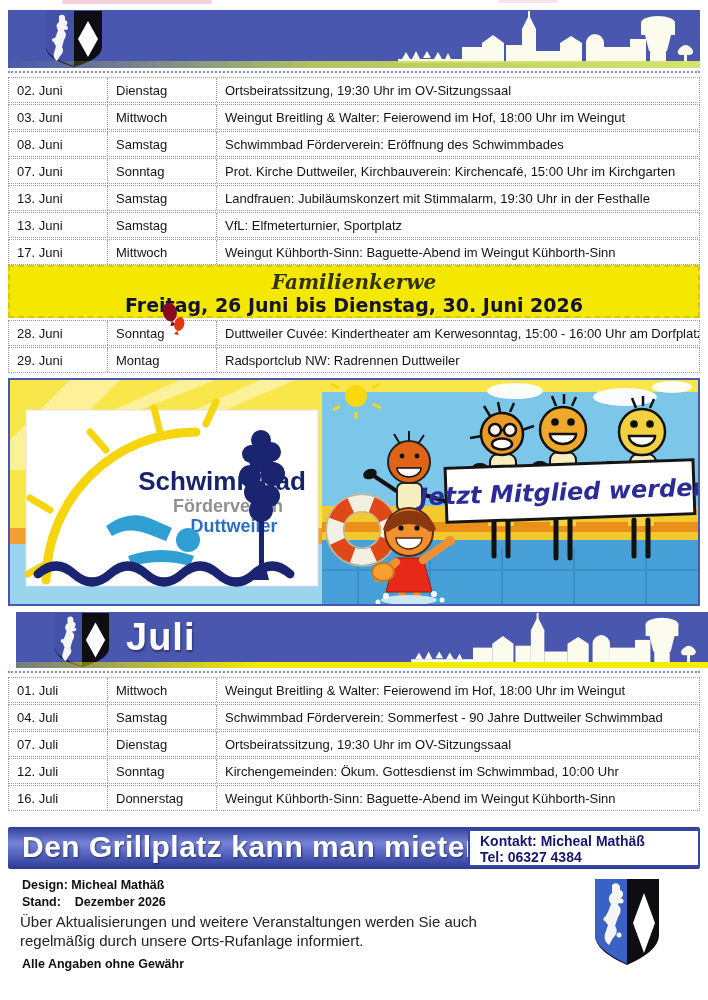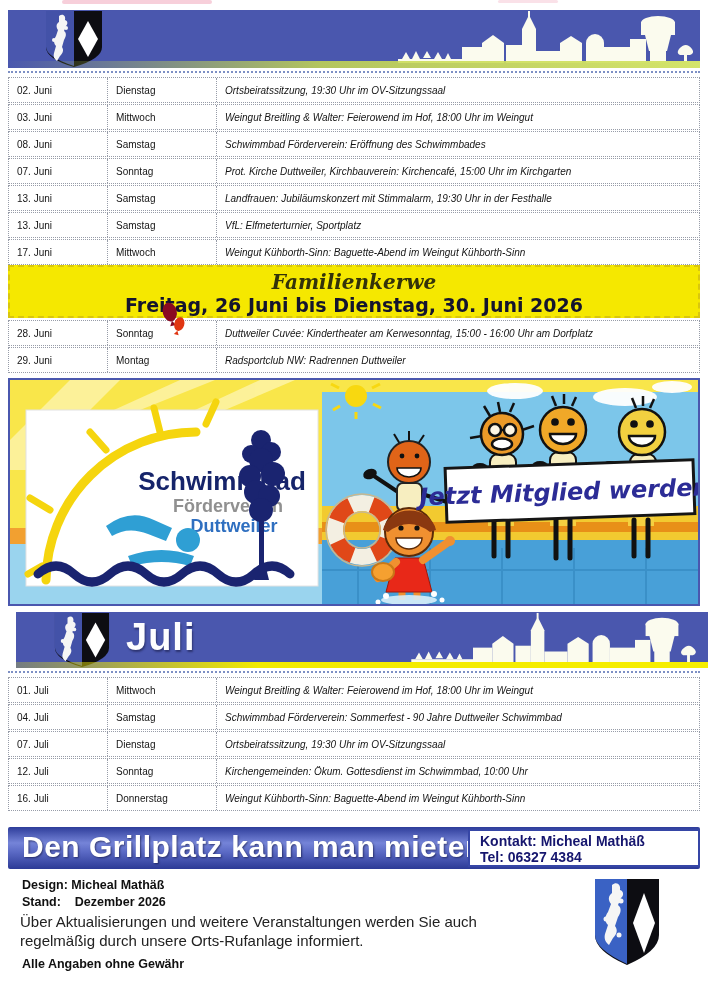--- a/index.html
+++ b/index.html
@@ -14,24 +14,24 @@
   .band-june{background:linear-gradient(to right, rgba(198,216,80,0) 0%, rgba(198,216,80,.85) 45%, #d4e46a 100%);}
   .band-july{background:linear-gradient(to right, rgba(242,234,0,.25) 0%, #f2ea00 35%, #f6ee00 100%);height:6px;}
   .bar-shield{position:absolute;left:34px;top:0;}
   .bar-sil{position:absolute;right:4px;bottom:3px;}
 
   .dotline{position:absolute;left:8px;width:692px;border-top:2px dotted #7d8fc4;height:0;}
 
   
   .ev-table{position:absolute;left:8px;width:692px;}
   .ev-row{display:flex;height:26px;margin-bottom:1px;border:1px dotted #979ca8;box-sizing:border-box;background:#fff;}
-  .cell{display:flex;align-items:center;padding:0 8px;font-size:10px;white-space:nowrap;overflow:hidden;}
+  .cell{display:flex;align-items:center;padding:0 8px;font-size:13px;white-space:nowrap;overflow:hidden;}
   .c-date{width:82px;}
   .c-day{width:92px;border-left:1px dotted #979ca8;}
-  .c-desc{flex:1;border-left:1px dotted #979ca8;font-style:italic;}
+  .c-desc{flex:1;border-left:1px dotted #979ca8;}
 
   
   .kerwe{position:absolute;left:8px;top:265px;width:692px;height:53px;background:#f5e800;
          border:2px dashed #d9c60e;box-sizing:border-box;text-align:center;}
   .kerwe-l1{margin-top:3px;font-family:"DejaVu Serif",serif;font-style:italic;font-weight:700;
             font-size:20px;color:#33330a;}
   .kerwe-l2{font-family:"DejaVu Sans",sans-serif;font-weight:700;font-size:19px;color:#14142e;margin-top:0px;}
 
   .balloons{position:absolute;left:158px;top:301px;z-index:6;}
 

